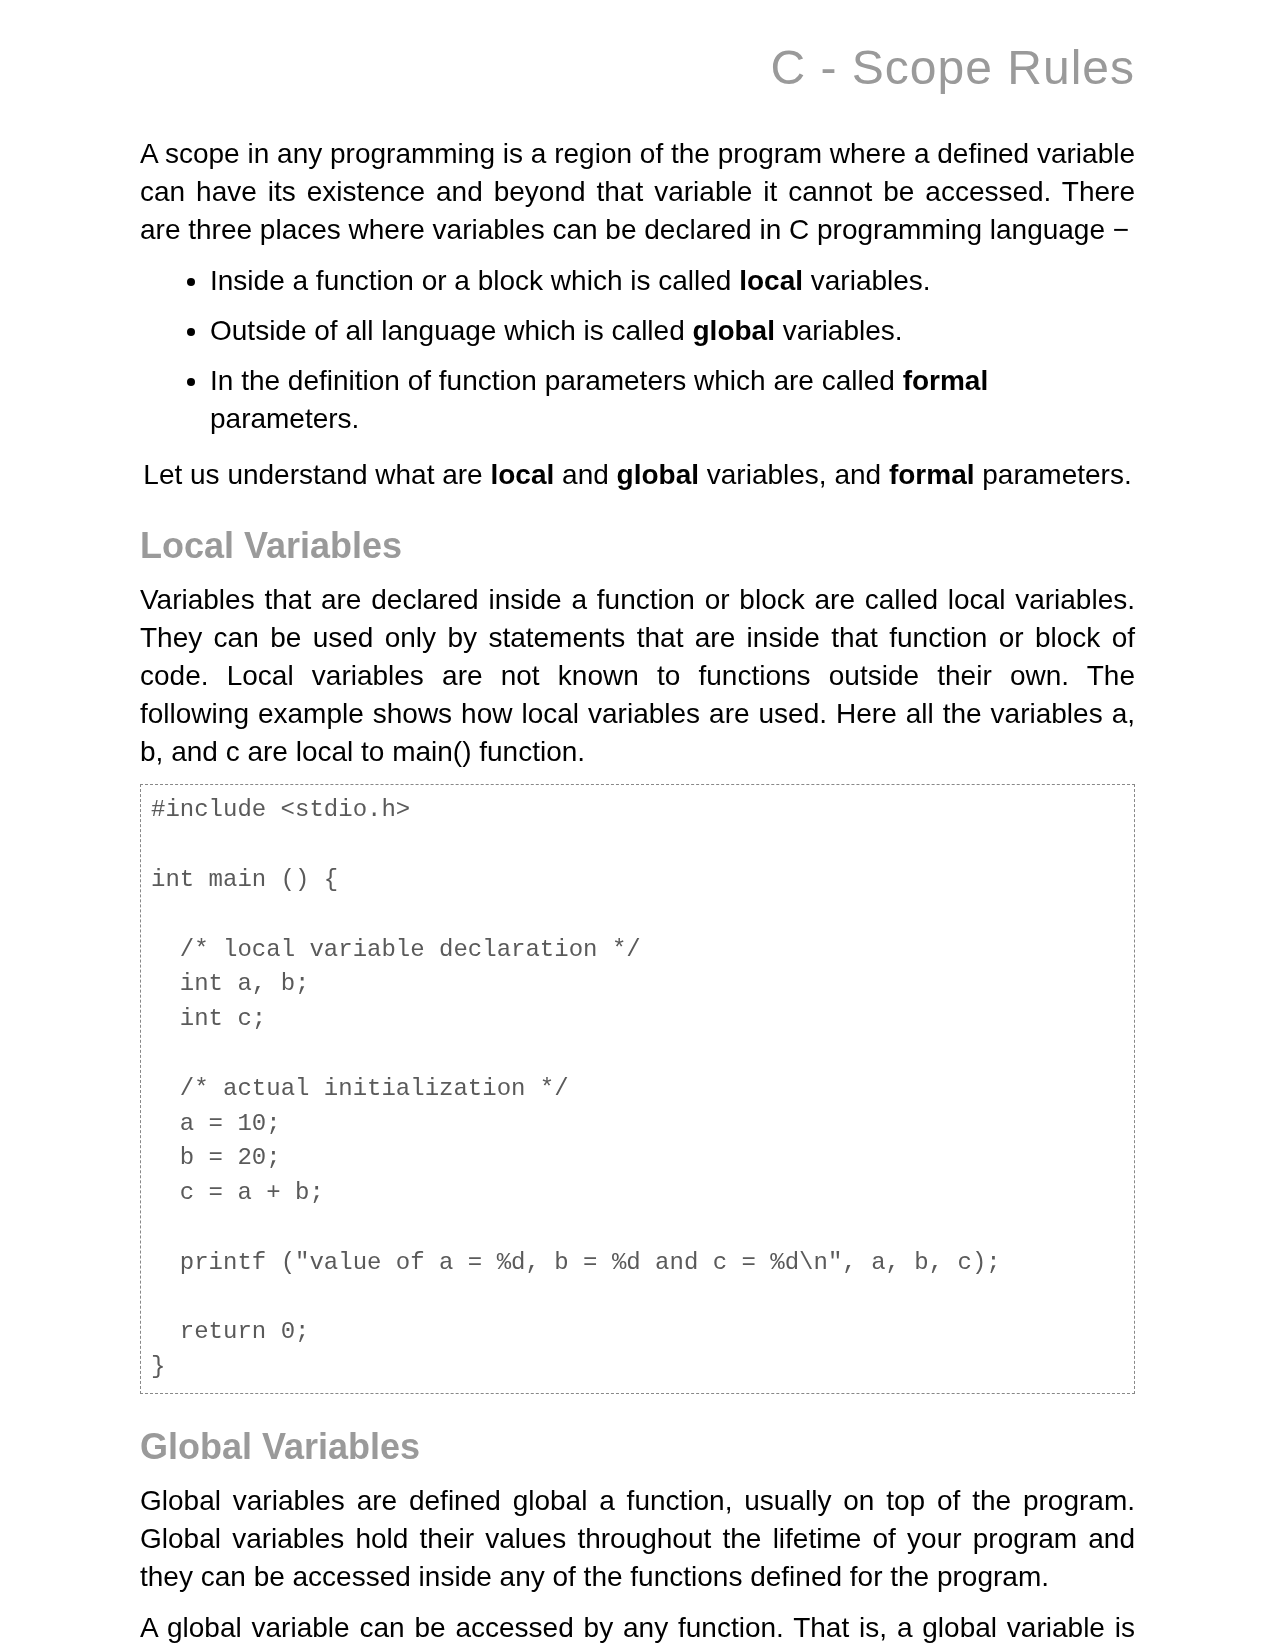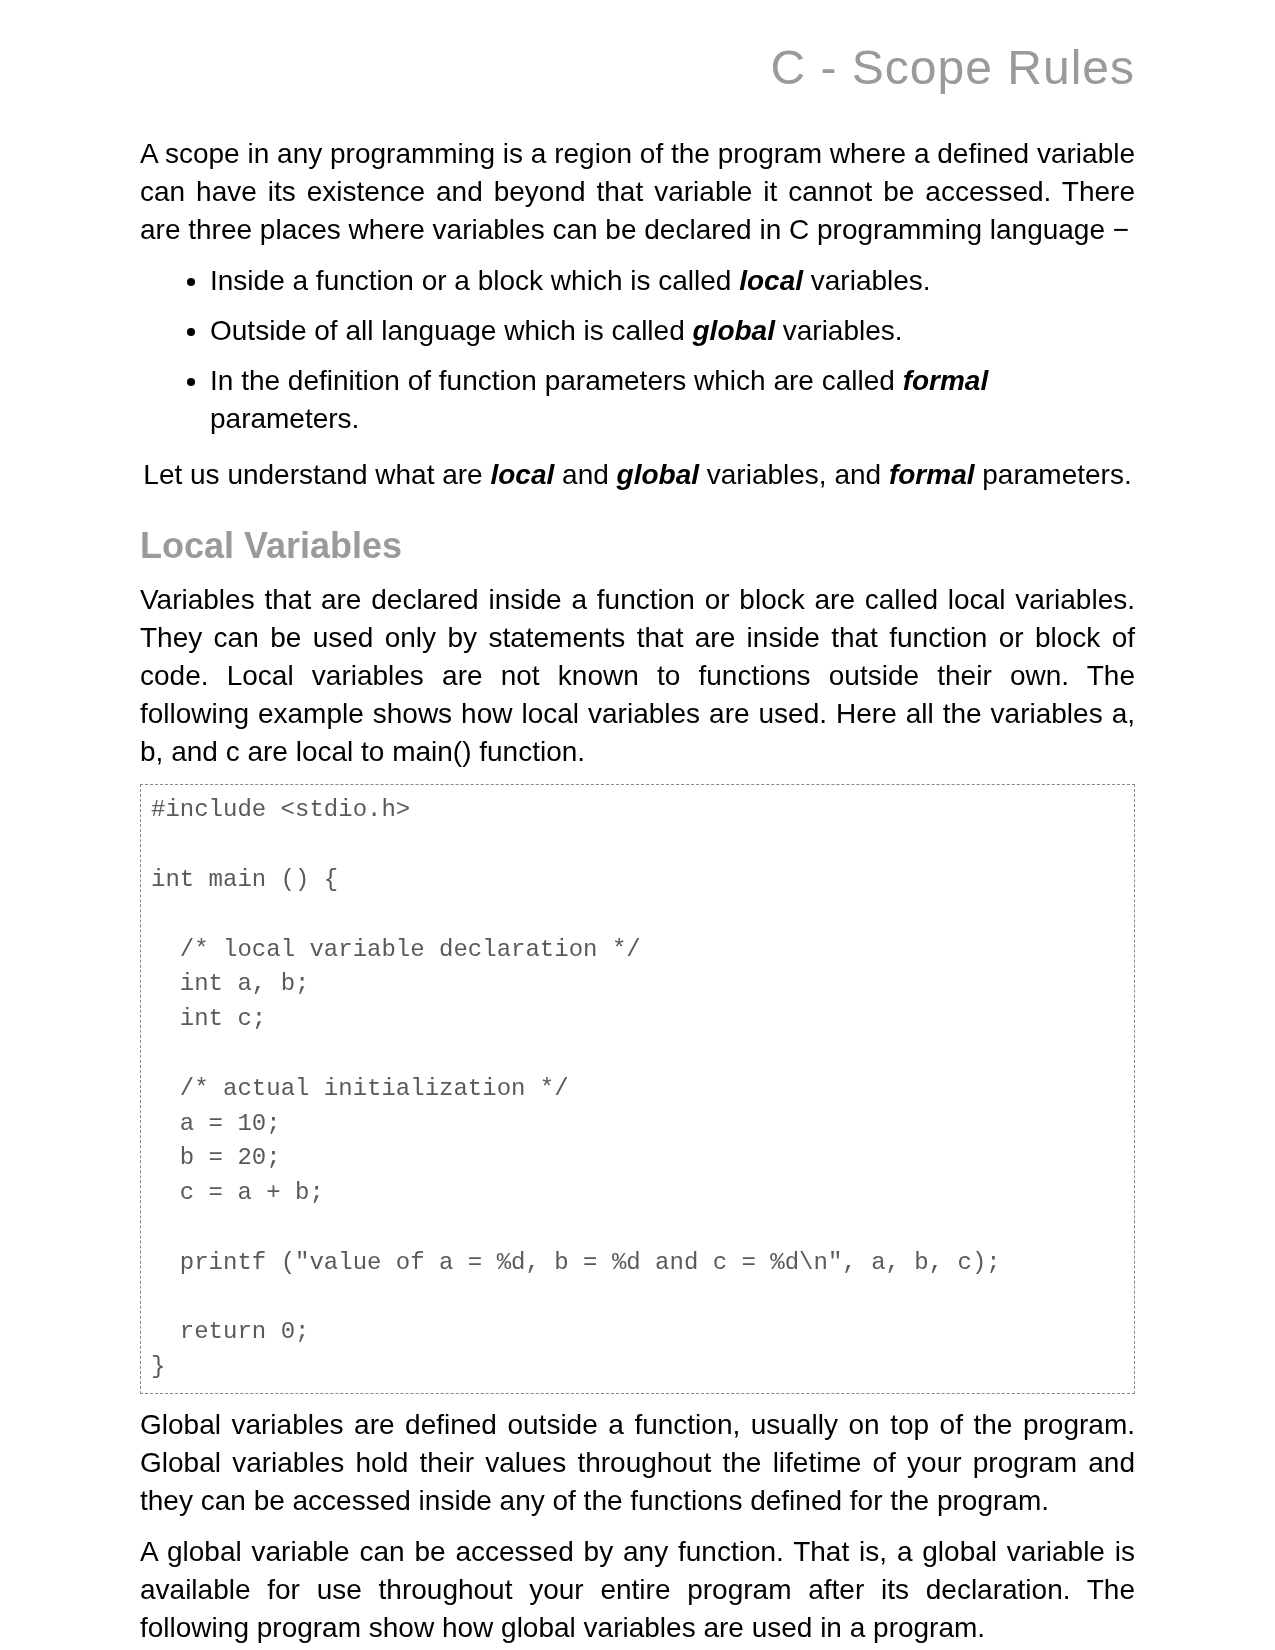--- a/index.html
+++ b/index.html
@@ -37,21 +37,21 @@
     list-style: disc;
     margin: 12px 0 12px 30px;
     text-align: left;
   }
   h2.section {
     font-size: 36px;
     font-weight: 700;
     color: #9a9a9a;
     margin: 32px 0 14px 0;
   }
-  .bold { font-weight: 700; font-style: italic; }
+  .bold { font-weight: 700; }
   pre.codebox {
     font-family: Liberation Mono, monospace;
     font-size: 24px;
     line-height: 1.45;
     color: #5a5a5a;
     border: 1px dashed #888;
     padding: 8px 10px;
     margin: 10px 0 12px 0;
     white-space: pre-wrap;
     word-wrap: break-word;
@@ -97,22 +97,23 @@
   /* actual initialization */
   a = 10;
   b = 20;
   c = a + b;
 
   printf ("value of a = %d, b = %d and c = %d\n", a, b, c);
 
   return 0;
 }</pre>
 
+  <h2 class="section">Global Variables</h2>
 
-  <p class="body">Global variables are defined outside a function, usually on top of the program. Global variables hold their values throughout the lifetime of your program and they can be accessed inside any of the functions defined for the program.</p>
+  <p class="body">Global variables are defined global a function, usually on top of the program. Global variables hold their values throughout the lifetime of your program and they can be accessed inside any of the functions defined for the program.</p>
 
   <p class="body">A global variable can be accessed by any function. That is, a global variable is available for use throughout your entire program after its declaration. The following program show how global variables are used in a program.</p>
 
   <pre class="codebox">#include &lt;stdio.h&gt;
 
 /* global variable declaration */</pre>
 
 </div>
 
 </body></html>

